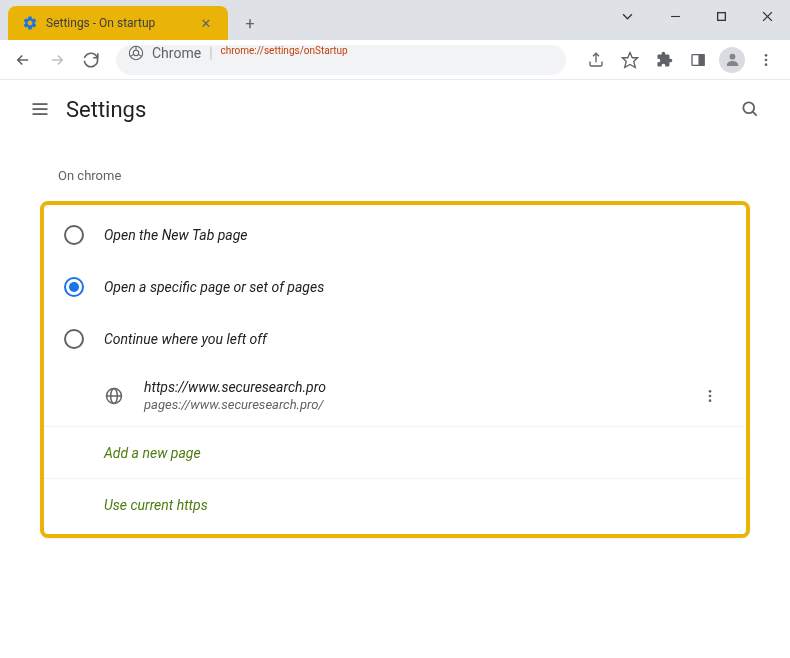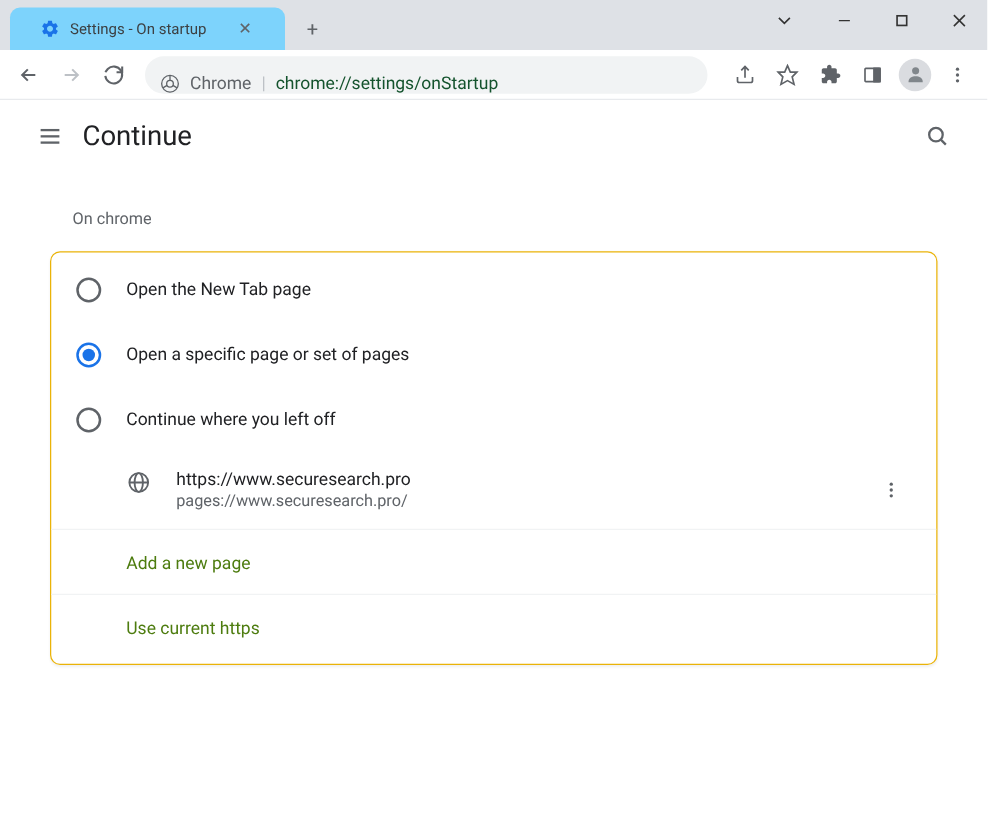--- a/index.html
+++ b/index.html
@@ -1,59 +1,59 @@
 <!DOCTYPE html>
 <html><head>
   <meta charset="utf-8">
   <style>
     * { margin: 0; padding: 0; box-sizing: border-box; font-family: 'Segoe UI', Roboto, Arial, sans-serif; }
     body { width: 790px; height: 658px; background: #fff; overflow: hidden; position: relative; }
     
     
     .titlebar { height: 40px; background: #dee1e6; display: flex; align-items: flex-end; padding-left: 8px; }
-    .tab { background: #7dd3fc; border-radius: 8px 8px 0 0; height: 34px; display: flex; align-items: center; padding: 0 24px; min-width: 220px; position: relative; }
+    .tab { background: #eab308; border-radius: 8px 8px 0 0; height: 34px; display: flex; align-items: center; padding: 0 14px; min-width: 220px; position: relative; }
     .tab-favicon { width: 16px; height: 16px; margin-right: 8px; display: flex; align-items: center; justify-content: center; }
     .tab-title { font-size: 12px; color: #3c4043; flex: 1; }
     .tab-close { width: 16px; height: 16px; display: flex; align-items: center; justify-content: center; color: #5f6368; cursor: pointer; font-size: 13px; }
     .new-tab { width: 28px; height: 28px; display: flex; align-items: center; justify-content: center; color: #5f6368; margin-left: 8px; margin-bottom: 3px; cursor: pointer; font-size: 16px; }
     .window-controls { position: absolute; right: 0; top: 0; display: flex; height: 32px; }
     .win-btn { width: 46px; display: flex; align-items: center; justify-content: center; color: #333; cursor: pointer; }
     .win-btn svg { width: 11px; height: 11px; }
     .win-down { margin-right: 2px; }
     
     
     .toolbar { height: 40px; background: #fff; display: flex; align-items: center; padding: 0 8px; border-bottom: 1px solid #e8eaed; gap: 4px; }
     .nav-btn { width: 30px; height: 30px; display: flex; align-items: center; justify-content: center; color: #5f6368; cursor: pointer; border-radius: 50%; }
     .nav-btn.disabled { color: #bdc1c6; cursor: default; }
-    .address-bar { flex: 1; height: 30px; background: #f1f3f4; border-radius: 15px; display: flex; align-items: flex-end; padding: 0 12px; margin: 0 6px; gap: 8px; }
+    .address-bar { flex: 1; height: 30px; background: #f1f3f4; border-radius: 15px; display: flex; align-items: flex-start; padding: 0 12px; margin: 0 6px; gap: 8px; }
     .addr-icon { display: flex; align-items: center; color: #5f6368; }
     .addr-prefix { color: #5f6368; font-size: 14px; }
     .addr-sep { color: #bdc1c6; font-size: 14px; }
-    .addr-url { color: #14532d; font-size: 14px; }
+    .addr-url { color: #c2410c; font-size: 10px; }
     .toolbar-right { display: flex; align-items: center; gap: 2px; margin-left: 4px; }
     .tool-btn { width: 32px; height: 32px; display: flex; align-items: center; justify-content: center; color: #5f6368; cursor: pointer; border-radius: 50%; }
     .avatar { width: 26px; height: 26px; background: #dadce0; border-radius: 50%; display: flex; align-items: center; justify-content: center; }
     
     
     .settings-header { height: 58px; display: flex; align-items: center; padding: 0 20px; }
     .menu-btn { width: 40px; height: 40px; display: flex; align-items: center; justify-content: center; color: #5f6368; cursor: pointer; }
     .settings-title { font-size: 22px; color: #202124; margin-left: 6px; font-weight: 400; }
     .settings-search { margin-left: auto; width: 40px; height: 40px; display: flex; align-items: center; justify-content: center; color: #5f6368; cursor: pointer; }
     
     
     .content { padding: 20px 40px; }
     .section-title { font-size: 13px; color: #5f6368; margin: 10px 0 18px 18px; }
-    .card { border: 1px solid #eab308; border-radius: 8px; padding: 4px 0; box-shadow: 0 1px 2px rgba(60,64,67,0.08); }
+    .card { border: 4px solid #eab308; border-radius: 8px; padding: 4px 0; box-shadow: 0 1px 2px rgba(60,64,67,0.08); font-style: italic; }
     .radio-row { display: flex; align-items: center; padding: 16px 20px; cursor: pointer; }
     .radio { width: 20px; height: 20px; border: 2px solid #5f6368; border-radius: 50%; margin-right: 20px; flex-shrink: 0; position: relative; }
     .radio.selected { border-color: #1a73e8; }
     .radio.selected::after { content: ''; position: absolute; width: 10px; height: 10px; background: #1a73e8; border-radius: 50%; top: 3px; left: 3px; }
     .radio-label { font-size: 14px; color: #202124; }
     
-    .page-entry { display: flex; padding: 14px 20px 14px 60px; border-bottom: 1px solid #f1f3f4; }
+    .page-entry { display: flex; align-items: center; padding: 14px 20px 14px 60px; border-bottom: 1px solid #f1f3f4; }
     .page-icon { width: 20px; height: 20px; margin-right: 20px; display: flex; align-items: center; justify-content: center; color: #5f6368; }
     .page-info { flex: 1; }
     .page-name { font-size: 14px; color: #202124; }
     .page-url { font-size: 13px; color: #5f6368; margin-top: 2px; }
     .page-menu { width: 32px; height: 32px; display: flex; align-items: center; justify-content: center; color: #5f6368; cursor: pointer; }
     
     .action-row { padding: 16px 20px 16px 60px; border-bottom: 1px solid #f1f3f4; }
     .action-row:last-child { border-bottom: none; }
     .action-link { font-size: 14px; color: #4d7c0f; cursor: pointer; }
   </style>
@@ -169,21 +169,21 @@
 </div>
 
 <div class="settings-header">
   <div class="menu-btn">
     <svg width="20" height="20" viewBox="0 0 24 24" fill="#5f6368">
         <rect x="3" y="5" width="18" height="2.2"></rect>
         <rect x="3" y="11" width="18" height="2.2"></rect>
         <rect x="3" y="17" width="18" height="2.2"></rect>
       </svg>
   </div>
-  <div class="settings-title">Continue</div>
+  <div class="settings-title">Settings</div>
   <div class="settings-search">
     <svg width="20" height="20" viewBox="0 0 24 24" fill="none" stroke="#5f6368" stroke-width="2.2">
         <circle cx="10.5" cy="10.5" r="6.5"></circle>
         <line x1="20" y1="20" x2="15.2" y2="15.2"></line>
       </svg>
   </div>
 </div>
 
 <div class="content">
   <div class="section-title">On chrome</div>

